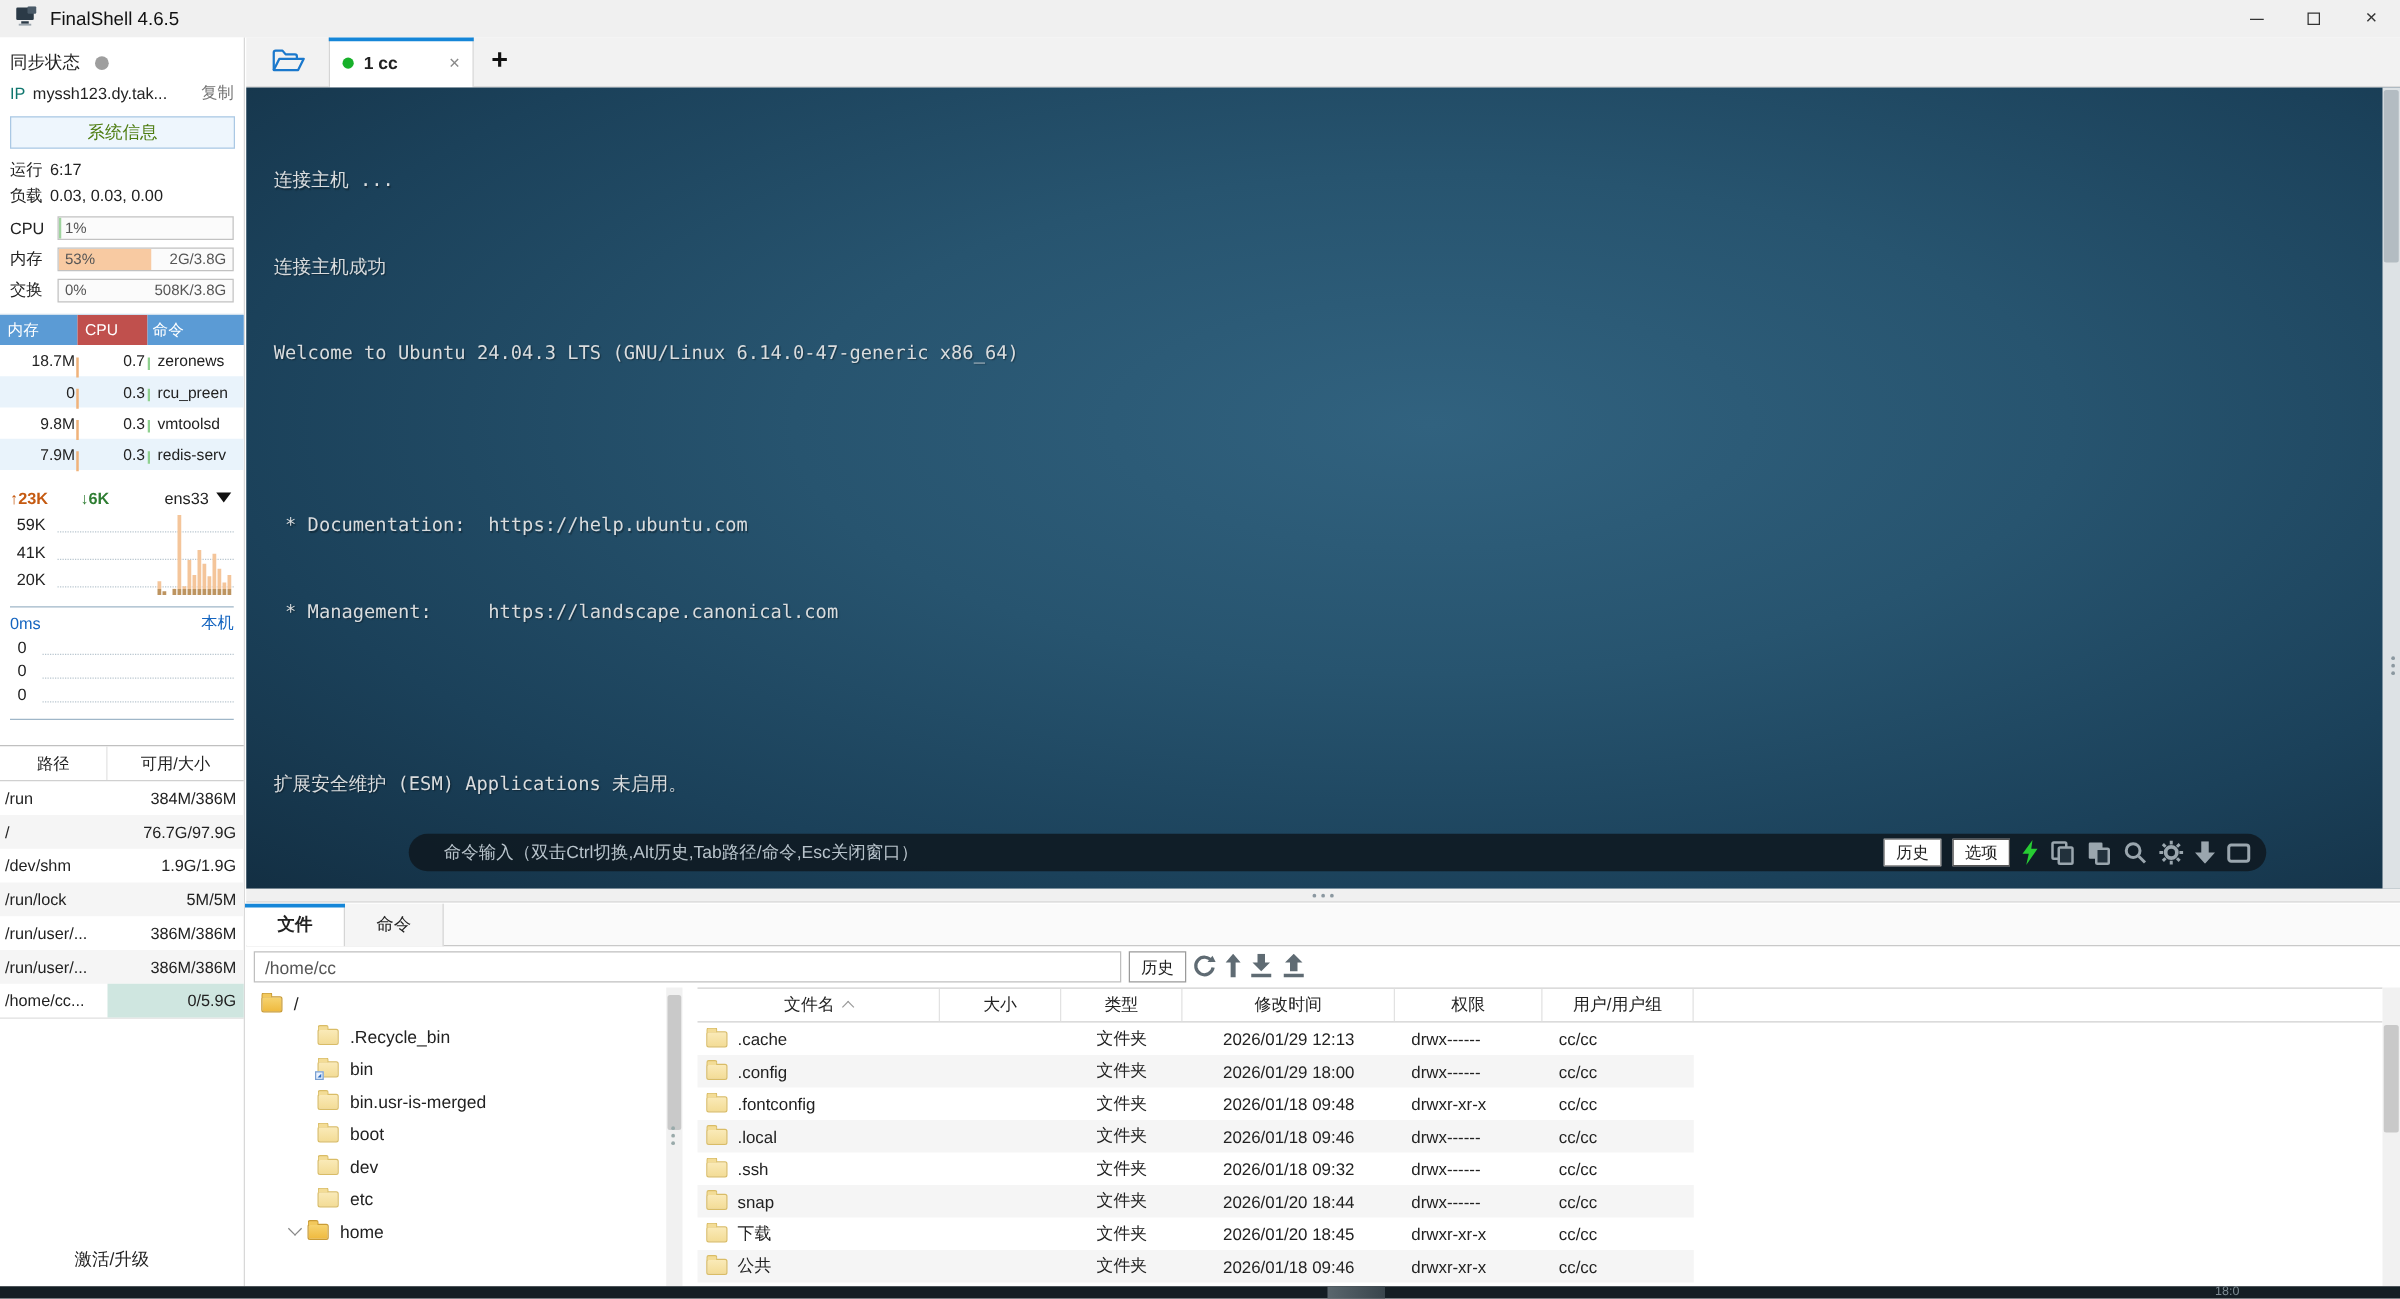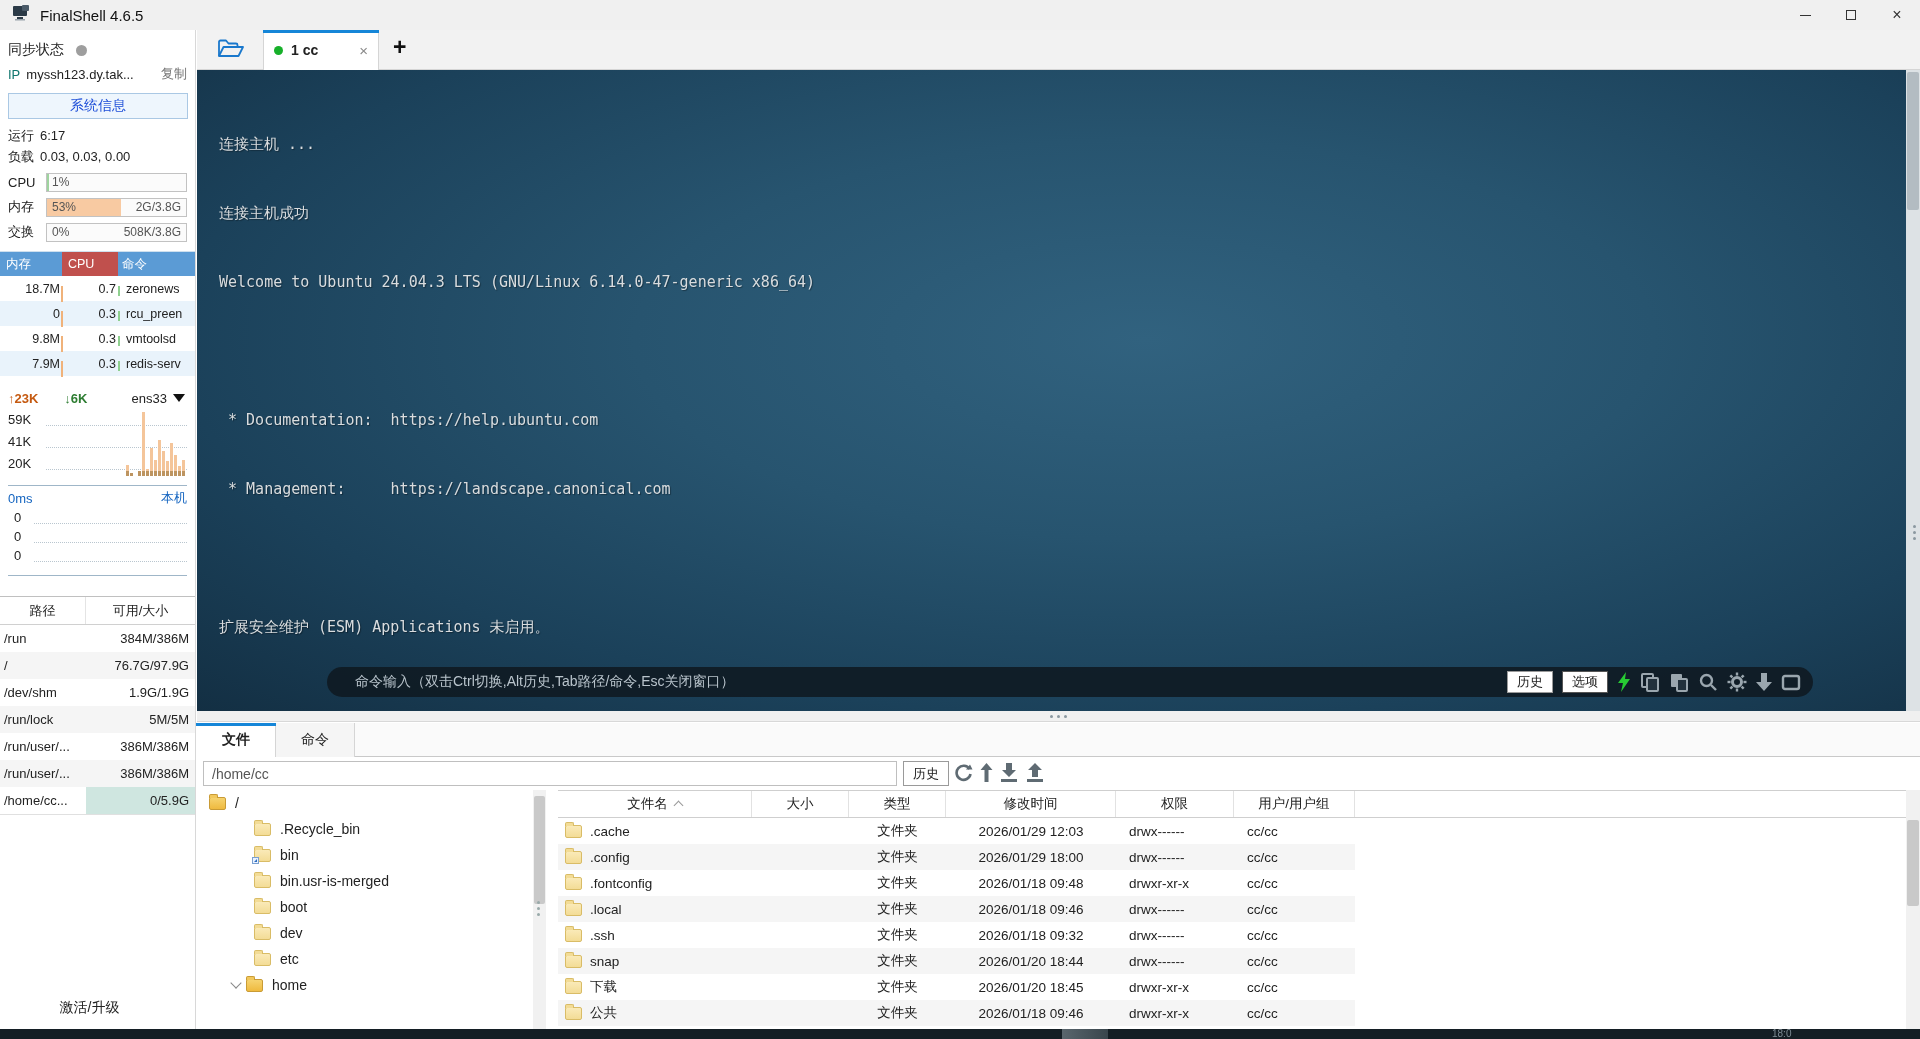--- a/index.html
+++ b/index.html
@@ -17,21 +17,21 @@
 
   
   .sidebar { position:absolute; top:30px; left:0; width:196px; bottom:10px; background:#fff; border-right:1px solid #d8d8d8; padding:8px 0 0 0; font-size:13px; }
   .sb-pad { padding:0 8px; }
   .sync-row { display:flex; align-items:center; height:24px; font-size:14px; color:#222; }
   .sync-dot { width:11px; height:11px; border-radius:50%; background:#9e9e9e; margin-left:12px; }
   .ip-row { display:flex; align-items:center; height:24px; }
   .ip-label { color:#0f766e; margin-right:6px; }
   .ip-value { color:#222; }
   .copy-link { margin-left:auto; color:#737373; }
-  .sysinfo-btn { margin:7px 8px 6px 8px; height:26px; width:180px; background:#eef6fd; border:1px solid #aac8e4; color:#1d4ed8; font-size:14px; display:flex; align-items:center; justify-content:center; }
+  .sysinfo-btn { margin:7px 8px 6px 8px; height:26px; width:180px; background:#eef6fd; border:1px solid #aac8e4; color:#4d7c0f; font-size:14px; display:flex; align-items:center; justify-content:center; }
   .kv { height:21px; display:flex; align-items:center; color:#222; }
   .kv b { font-weight:normal; margin-right:6px; }
   .meter-row { display:flex; align-items:center; height:20px; margin-top:5px; }
   .meter-row .mlabel { width:38px; color:#222; }
   .pbar { position:relative; flex:1; height:19px; border:1px solid #c2c2c2; background:#fbfbfb; overflow:hidden; }
   .pbar .fill { position:absolute; left:0; top:0; bottom:0; }
   .pbar .ptext { position:absolute; left:5px; top:0; line-height:17px; font-size:12px; color:#555; }
   .pbar .pval { position:absolute; right:5px; top:0; line-height:17px; font-size:12px; color:#555; }
 
   .proc-table { margin-top:9px; border-top:1px solid #cfe0ee; font-size:12.5px; }
@@ -46,21 +46,21 @@
   .proc-row .c2 { width:56px; text-align:right; padding-right:2px; }
   .proc-row .c3 { flex:1; padding-left:4px; position:relative; overflow:hidden; white-space:nowrap; }
   .proc-row .c3 i { position:absolute; left:0; top:4px; width:2px; height:16px; background:#8fd08f; }
   .proc-row .c3 span { padding-left:4px; }
 
   .net-head { display:flex; align-items:center; height:22px; margin-top:11px; font-size:13px; }
   .net-up { color:#c55a11; font-weight:bold; }
   .net-down { color:#2e7d32; font-weight:bold; margin-left:26px; }
   .net-iface { margin-left:auto; color:#222; }
   .net-caret { width:0; height:0; border-left:6px solid transparent; border-right:6px solid transparent; border-top:8px solid #111; margin-left:6px; margin-right:2px; }
-  .netchart { position:relative; height:68px; }
+  .netchart { position:relative; height:68px;text-align:center; }
   .nrow { display:flex; align-items:flex-end; height:22px; }
   .nlab { width:34px; font-size:13px; color:#222; line-height:22px; }
   .dotline { flex:1; border-bottom:1px dotted #b9c6cf; margin:0 0 5px 4px; }
   .nbars { position:absolute; right:2px; bottom:1px; display:flex; align-items:flex-end; gap:1px; }
   .nbar { width:3px; background:linear-gradient(to top,#bd9460 0,#bd9460 5px,#f4c59a 5px); }
   .sb-div { border-top:1px solid #9fb6c8; margin-top:8px; }
   .ping-head { display:flex; height:24px; align-items:center; font-size:13px; }
   .ping-lat { color:#1565c0; }
   .ping-target { margin-left:auto; color:#1565c0; }
   .ping-row { display:flex; align-items:flex-end; height:19px; }
@@ -574,21 +574,21 @@
       <div class="col-perm">权限</div>
       <div class="col-owner">用户/用户组</div>
     </div>
     <div class="frow">
       <div class="col-name">
           <span class="fico"></span>
           <span class="lbl">.cache</span>
         </div>
       <div class="col-size"></div>
         <div class="col-type">文件夹</div>
-      <div class="col-date">2026/01/29 12:03</div>
+      <div class="col-date">2026/01/29 12:13</div>
         <div class="col-perm">drwx------</div>
       <div class="col-owner">cc/cc</div>
     </div>
     <div class="frow">
       <div class="col-name">
           <span class="fico"></span>
           <span class="lbl">.config</span>
         </div>
       <div class="col-size"></div>
         <div class="col-type">文件夹</div>

